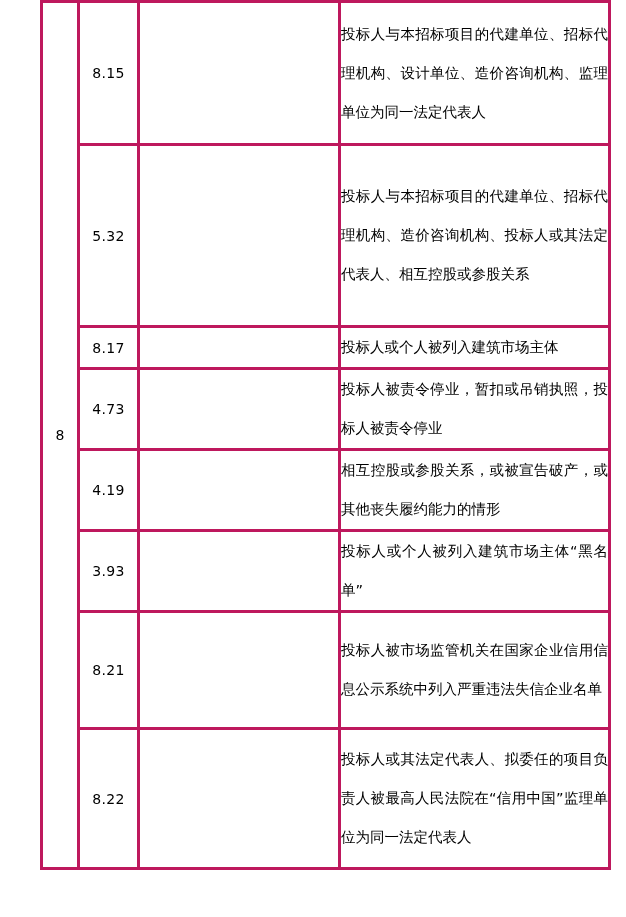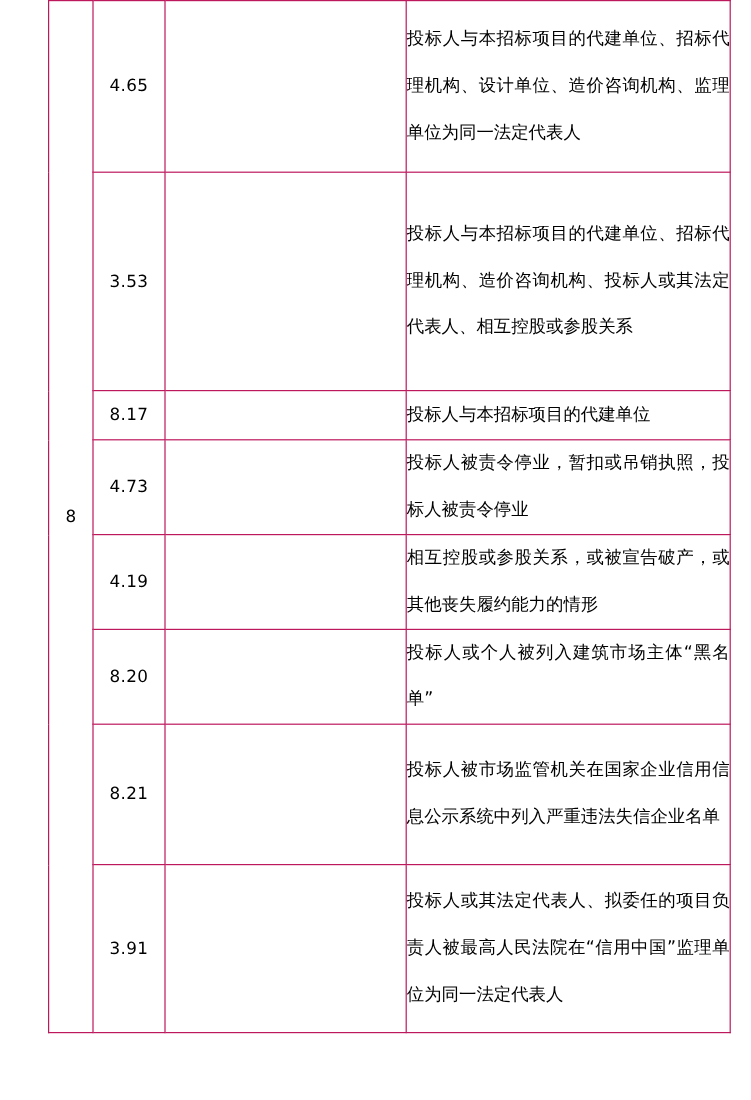--- a/index.html
+++ b/index.html
@@ -21,21 +21,21 @@
   }
   table.doc-table {
     border-collapse: collapse;
     table-layout: fixed;
     position: absolute;
     left: 40px;
     top: 0px;
     width: 568px;
   }
   table.doc-table td {
-    border: 1px solid #be185d;
+    border: 3px solid #be185d;
     vertical-align: middle;
     padding: 0;
   }
   
   col.c-group { width: 37px; }
   col.c-num   { width: 60px; }
   col.c-blank { width: 201px; }
   col.c-text  { width: 270px; }
 
   td.group-cell {
@@ -67,61 +67,61 @@
     <colgroup>
       <col class="c-group">
       <col class="c-num">
       <col class="c-blank">
       <col class="c-text">
     </colgroup>
     <tbody>
 
       <tr style="height:143px;">
         <td class="group-cell" rowspan="8">8</td>
-        <td class="num-cell">4.65</td>
+        <td class="num-cell">8.15</td>
         <td class="blank-cell"></td>
         <td class="text-cell">投标人与本招标项目的代建单位、招标代理机构、设计单位、造价咨询机构、监理单位为同一法定代表人</td>
       </tr>
 
       <tr style="height:182px;">
-        <td class="num-cell">3.53</td>
+        <td class="num-cell">5.32</td>
         <td class="blank-cell"></td>
         <td class="text-cell">投标人与本招标项目的代建单位、招标代理机构、造价咨询机构、投标人或其法定代表人、相互控股或参股关系</td>
       </tr>
 
       <tr style="height:41px;">
         <td class="num-cell">8.17</td>
         <td class="blank-cell"></td>
-        <td class="text-cell">投标人与本招标项目的代建单位</td>
+        <td class="text-cell">投标人或个人被列入建筑市场主体</td>
       </tr>
 
       <tr style="height:78px;">
         <td class="num-cell">4.73</td>
         <td class="blank-cell"></td>
         <td class="text-cell">投标人被责令停业，暂扣或吊销执照，投标人被责令停业</td>
       </tr>
 
       <tr style="height:78px;">
         <td class="num-cell">4.19</td>
         <td class="blank-cell"></td>
         <td class="text-cell">相互控股或参股关系，或被宣告破产，或其他丧失履约能力的情形</td>
       </tr>
 
       <tr style="height:78px;">
-        <td class="num-cell">8.20</td>
+        <td class="num-cell">3.93</td>
         <td class="blank-cell"></td>
         <td class="text-cell">投标人或个人被列入建筑市场主体“黑名单”</td>
       </tr>
 
       <tr style="height:117px;">
         <td class="num-cell">8.21</td>
         <td class="blank-cell"></td>
         <td class="text-cell">投标人被市场监管机关在国家企业信用信息公示系统中列入严重违法失信企业名单</td>
       </tr>
 
       <tr style="height:140px;">
-        <td class="num-cell">3.91</td>
+        <td class="num-cell">8.22</td>
         <td class="blank-cell"></td>
         <td class="text-cell">投标人或其法定代表人、拟委任的项目负责人被最高人民法院在“信用中国”监理单位为同一法定代表人</td>
       </tr>
     </tbody>
   </table>
 </div>
 
 </body></html>

